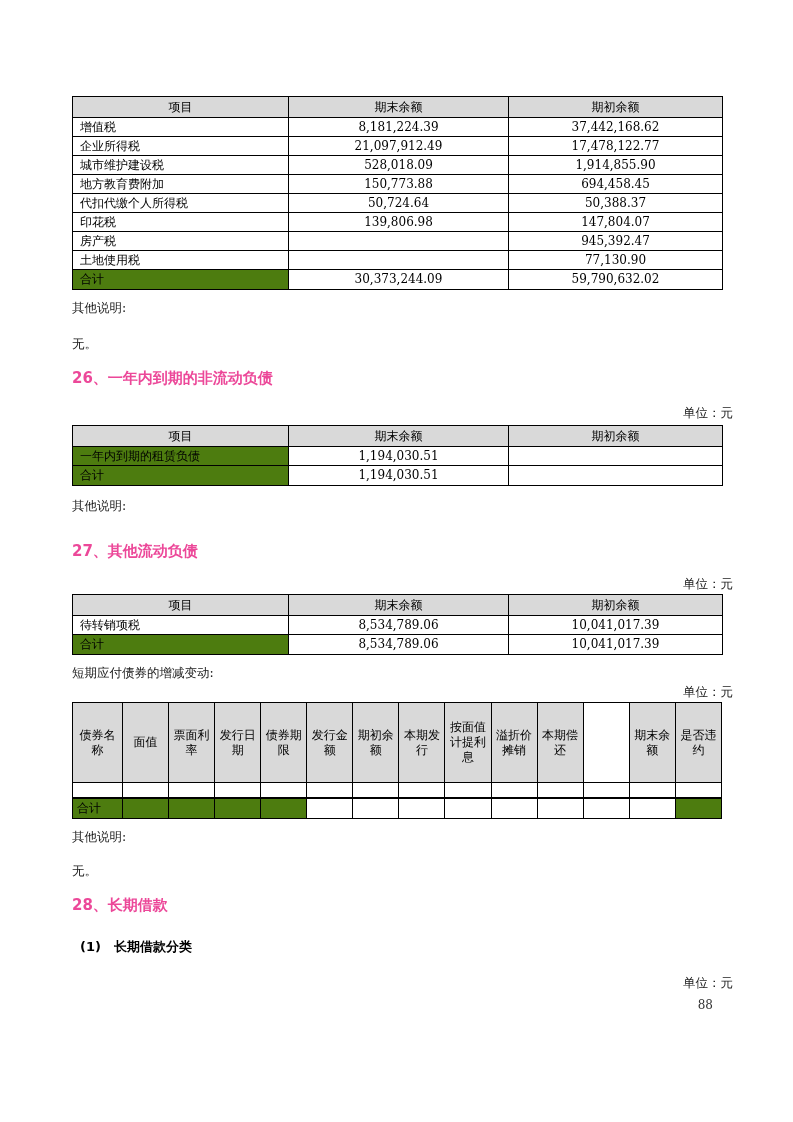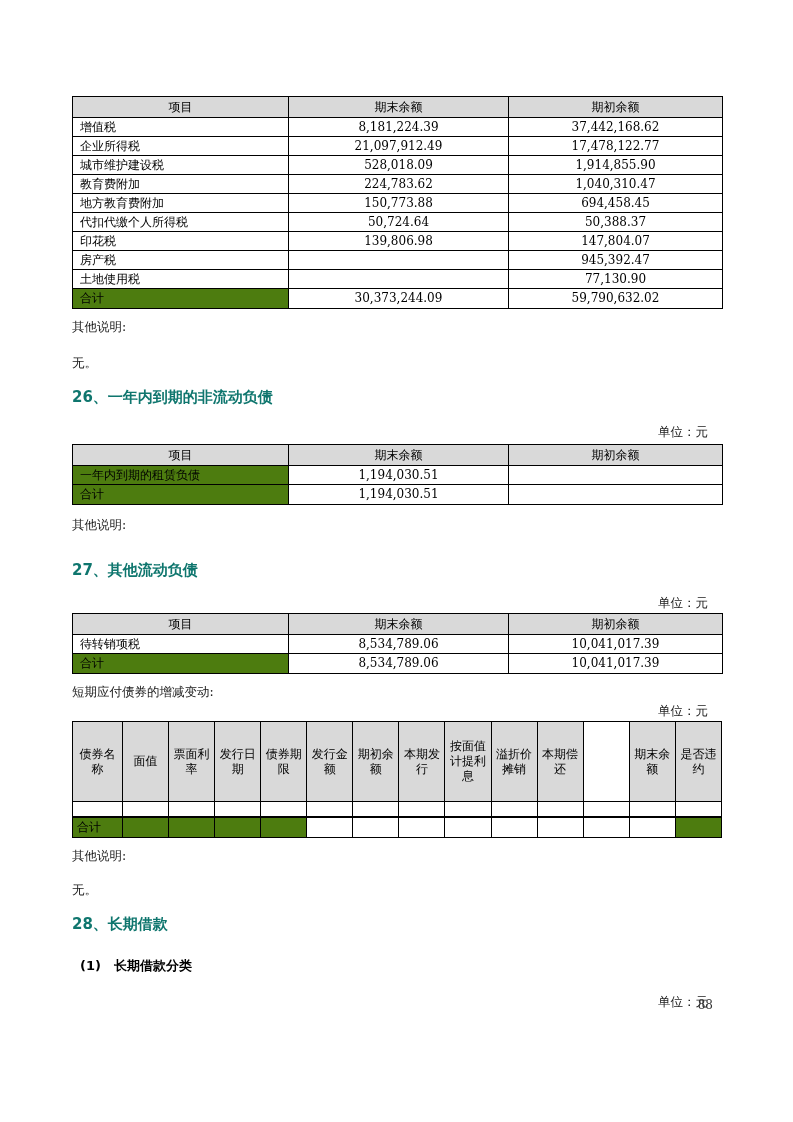--- a/index.html
+++ b/index.html
@@ -6,33 +6,33 @@
   html, body { background: #ffffff; }
   .page {
     position: relative;
     width: 793px;
     height: 1122px;
     background: #ffffff;
     overflow: hidden;
     font-family: "DejaVu Serif", serif;
     color: #000000;
   }
-  .content { padding-left: 72px; padding-right: 71px; }
+  .content { padding-left: 72px; padding-right: 46px; }
 
   p.body-text {
     font-size: 12.5px;
     line-height: 16px;
     color: #1a1a1a;
   }
   h2.section-heading {
     font-family: "DejaVu Sans", sans-serif;
     font-size: 15px;
     line-height: 17px;
     font-weight: 700;
-    color: #0f766e;
+    color: #ec4899;
   }
   h3.sub-heading {
     font-family: "DejaVu Sans", sans-serif;
     font-size: 13px;
     line-height: 16px;
     font-weight: 700;
     color: #000000;
     padding-left: 8px;
   }
   .unit-label {
@@ -146,25 +146,20 @@
           <td class="item">企业所得税</td>
           <td class="num">21,097,912.49</td>
           <td class="num">17,478,122.77</td>
         </tr>
         <tr>
           <td class="item">城市维护建设税</td>
           <td class="num">528,018.09</td>
           <td class="num">1,914,855.90</td>
         </tr>
         <tr>
-          <td class="item">教育费附加</td>
-          <td class="num">224,783.62</td>
-          <td class="num">1,040,310.47</td>
-        </tr>
-        <tr>
           <td class="item">地方教育费附加</td>
           <td class="num">150,773.88</td>
           <td class="num">694,458.45</td>
         </tr>
         <tr>
           <td class="item">代扣代缴个人所得税</td>
           <td class="num">50,724.64</td>
           <td class="num">50,388.37</td>
         </tr>
         <tr>

